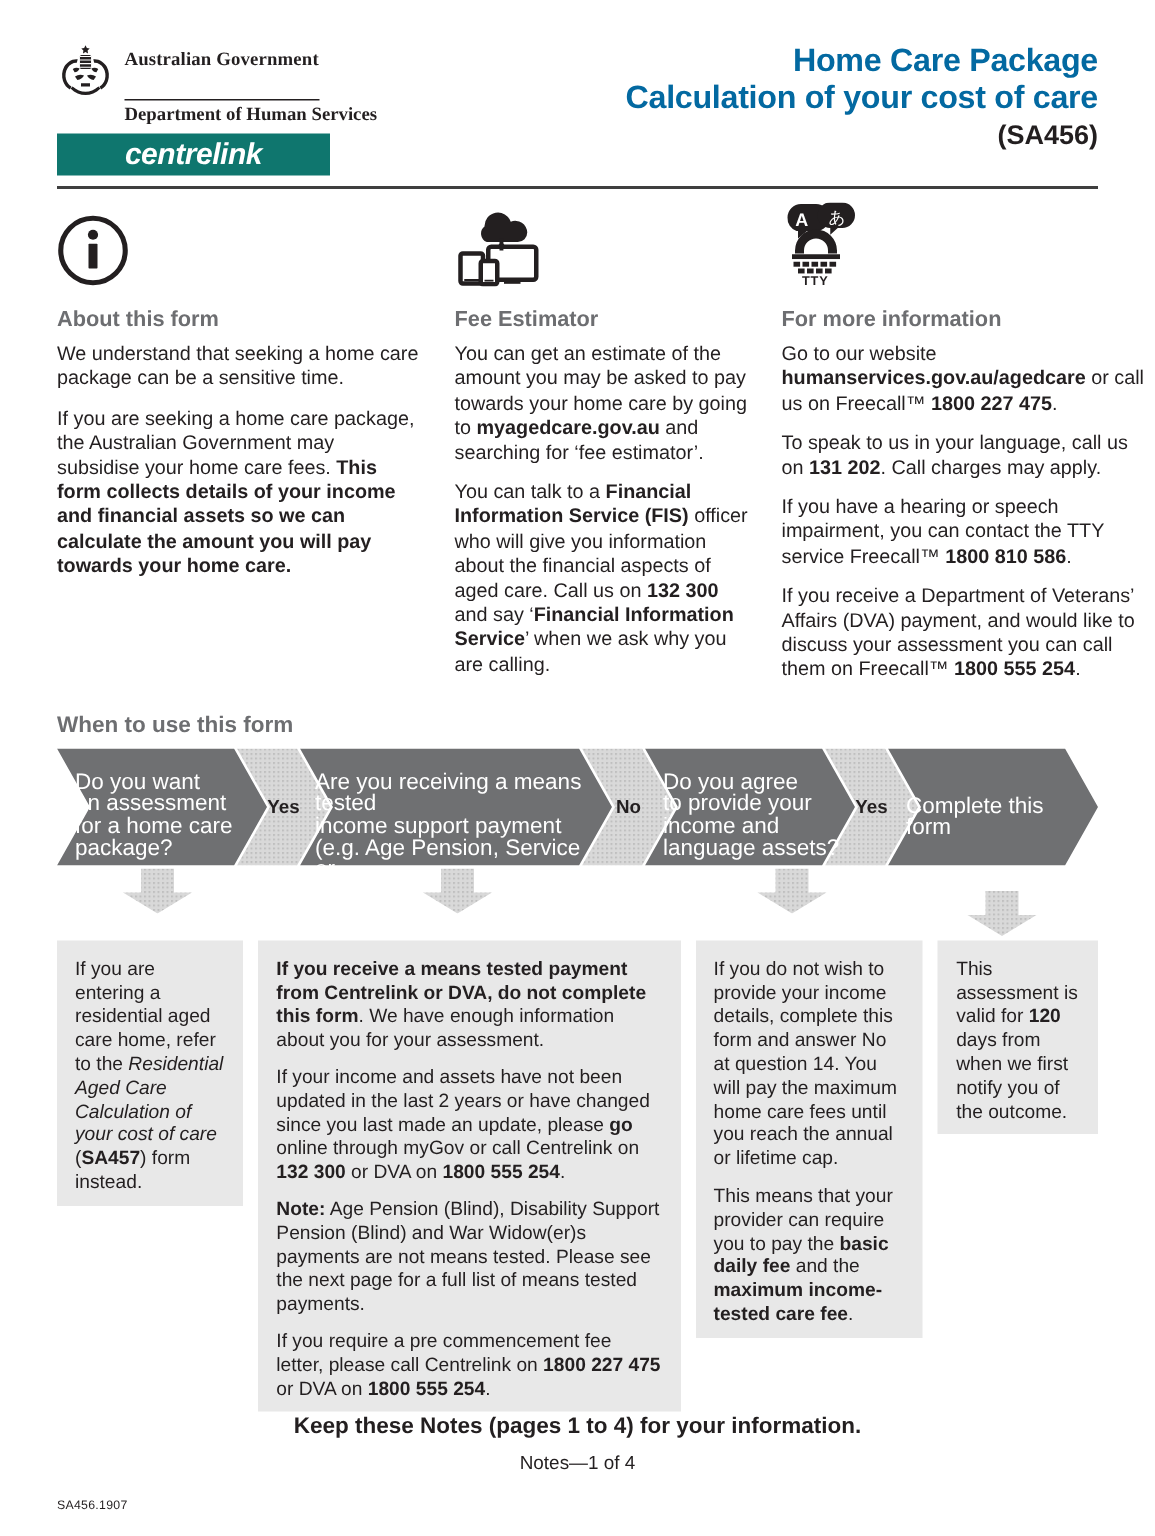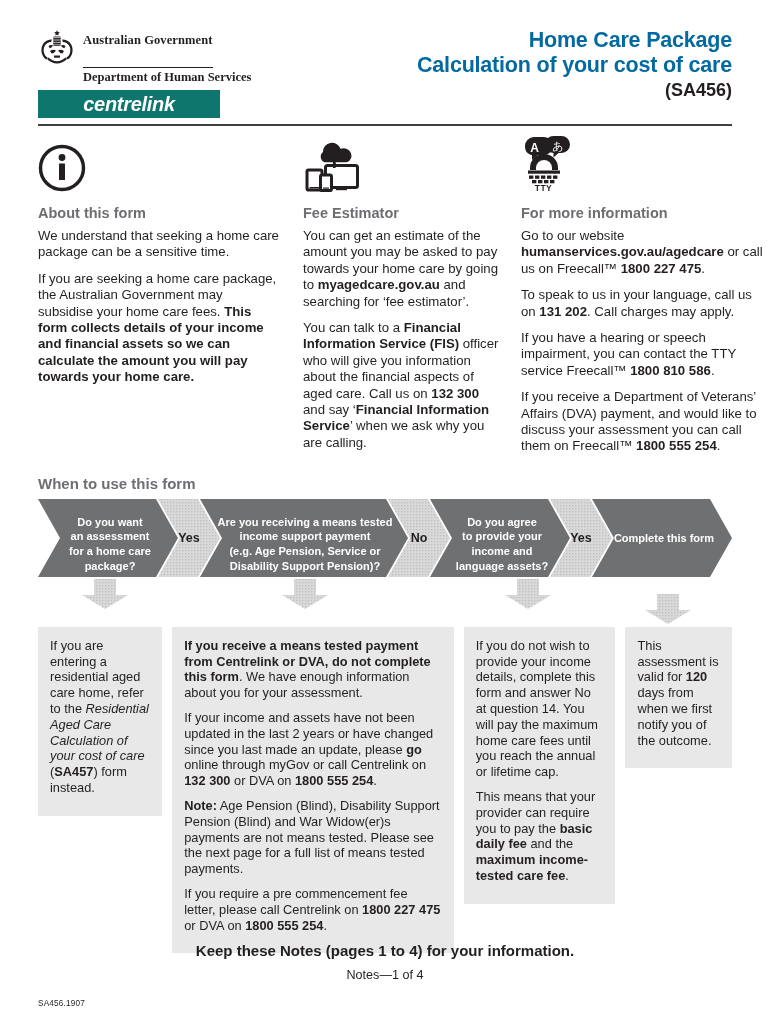--- a/index.html
+++ b/index.html
@@ -158,24 +158,23 @@
     position: absolute;
     font-weight: bold;
     font-size: 12.5px;
     color: #231f20;
     text-align: center;
     line-height: 14px;
   }
   .chev-text {
     position: absolute;
     color: #ffffff;
-    font-weight: bold;
-    font-size: 11px;
+    font-weight: normal;
+    font-size: 15px;
     line-height: 14.6px;
-    text-align: center;
   }
 
   
   .arrow-row {
     position: relative;
     height: 50px;
     width: 694px;
   }
   .down-arrow-wrap {
     position: absolute;
@@ -192,21 +191,21 @@
   
   .boxes {
     position: relative;
     width: 694px;
     display: flex;
     gap: 10px;
     align-items: flex-start;
   }
   .box {
     background: #e8e8e8;
-    padding: 11px 12px 20px 12px;
+    padding: 11px 12px 8px 12px;
     box-sizing: border-box;
   }
   .box p {
     margin: 0 0 9px 0;
     font-size: 12.8px;
     line-height: 15.8px;
     color: #231f20;
   }
   .box p:last-child { margin-bottom: 0; }
   .box-1 { width: 126px; }

